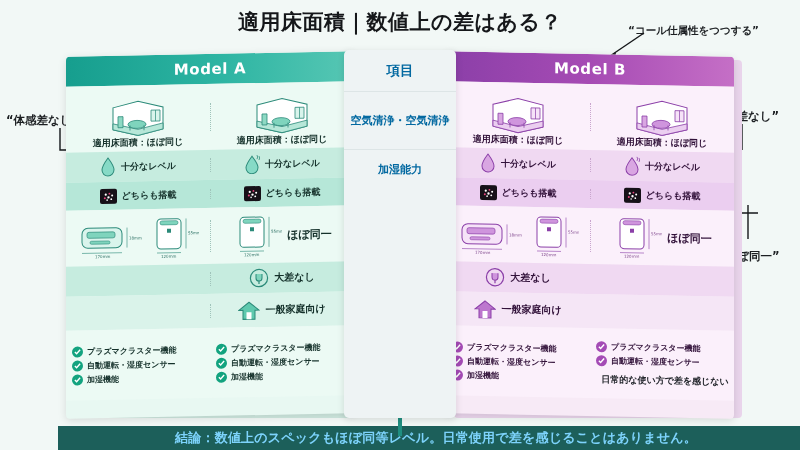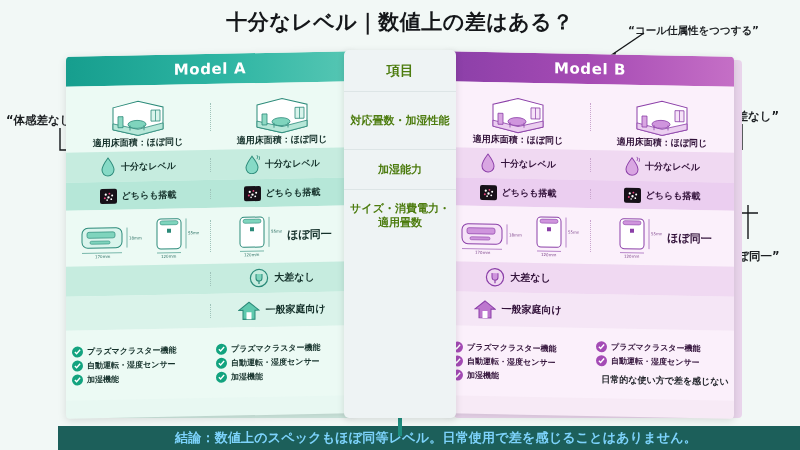--- a/index.html
+++ b/index.html
@@ -127,21 +127,21 @@
     width: 112px; height: 368px;
     background: #eef3f4;
     border-radius: 5px;
     box-shadow: 0 2px 7px rgba(0,0,0,0.13);
     z-index: 5;
     display: flex; flex-direction: column;
   }
   .crow {
     display: flex; align-items: center; justify-content: center;
     text-align: center;
-    font-size: 11px; font-weight: bold; color: #4d7c0f;
+    font-size: 11px; font-weight: bold; color: #0369a1;
     border-bottom: 1px solid #dde5e6;
     line-height: 1.25;
     padding: 0 4px;
   }
   .crow:last-child { border-bottom: none; }
   .crow.head { font-size: 13.5px; }
 
   .center-stem {
     position: absolute;
     left: 398px; top: 372px;
@@ -192,21 +192,21 @@
   .note-txt {
     font-size: 9px; font-weight: bold; color: #21242a;
     white-space: nowrap; text-align: center;
   }
   .dim { font-size: 4px; fill: #2b6f63; }
   .panel-b .dim { fill: #7a3f88; }
 </style>
 </head>
 <body>
 
-<div class="title">十分なレベル｜数値上の差はある？</div>
+<div class="title">適用床面積｜数値上の差はある？</div>
 
 <div class="anno anno-tr">“コール仕属性をつつする”</div>
 <svg class="arrow-svg" style="left:600px; top:30px; width:50px; height:32px;">
   <line x1="44" y1="3" x2="10" y2="26" stroke="#15171a" stroke-width="1.4"></line>
   <polygon points="6,29 16,22 15,29" fill="#15171a"></polygon>
 </svg>
 
 <div class="anno anno-l1">“体感差なし”</div>
 <svg class="arrow-svg" style="left:56px; top:128px; width:40px; height:30px;">
   <path d="M4 0 L4 22 L28 22" stroke="#15171a" stroke-width="1.4" fill="none"></path>
@@ -616,21 +616,20 @@
           </div>
           <div class="note-txt" style="margin-top:4px;">日常的な使い方で差を感じない</div>
         </div>
       </div>
 
     </div>
   </div>
 
   <div class="center">
     <div class="crow head" style="height:42px;">項目</div>
-    <div class="crow" style="height:58px;">対応畳数・加湿性能</div>
+    <div class="crow" style="height:58px;">空気清浄・空気清浄</div>
     <div class="crow" style="height:40px;">加湿能力</div>
-    <div class="crow" style="height:52px;">サイズ・消費電力・適用畳数</div>
   </div>
 
   <div class="center-stem"></div>
 </div>
 
 <div class="conclusion">結論：数値上のスペックもほぼ同等レベル。日常使用で差を感じることはありません。</div>
 
 </body></html>

